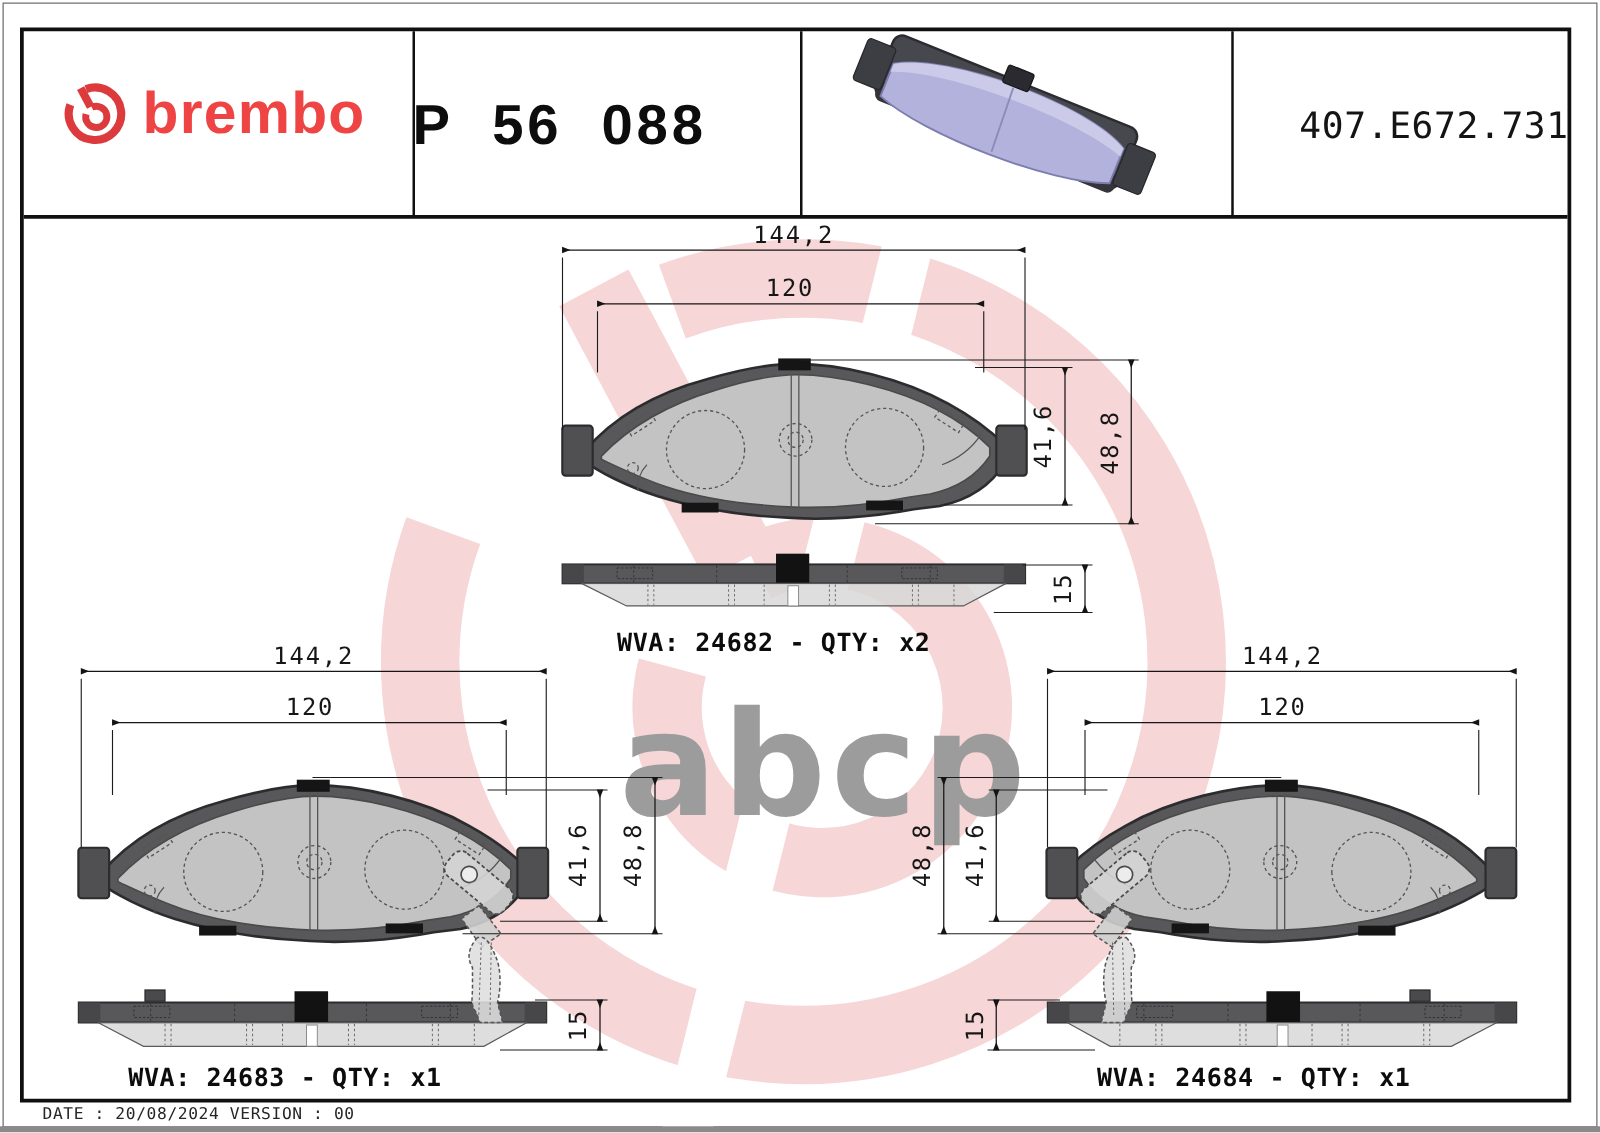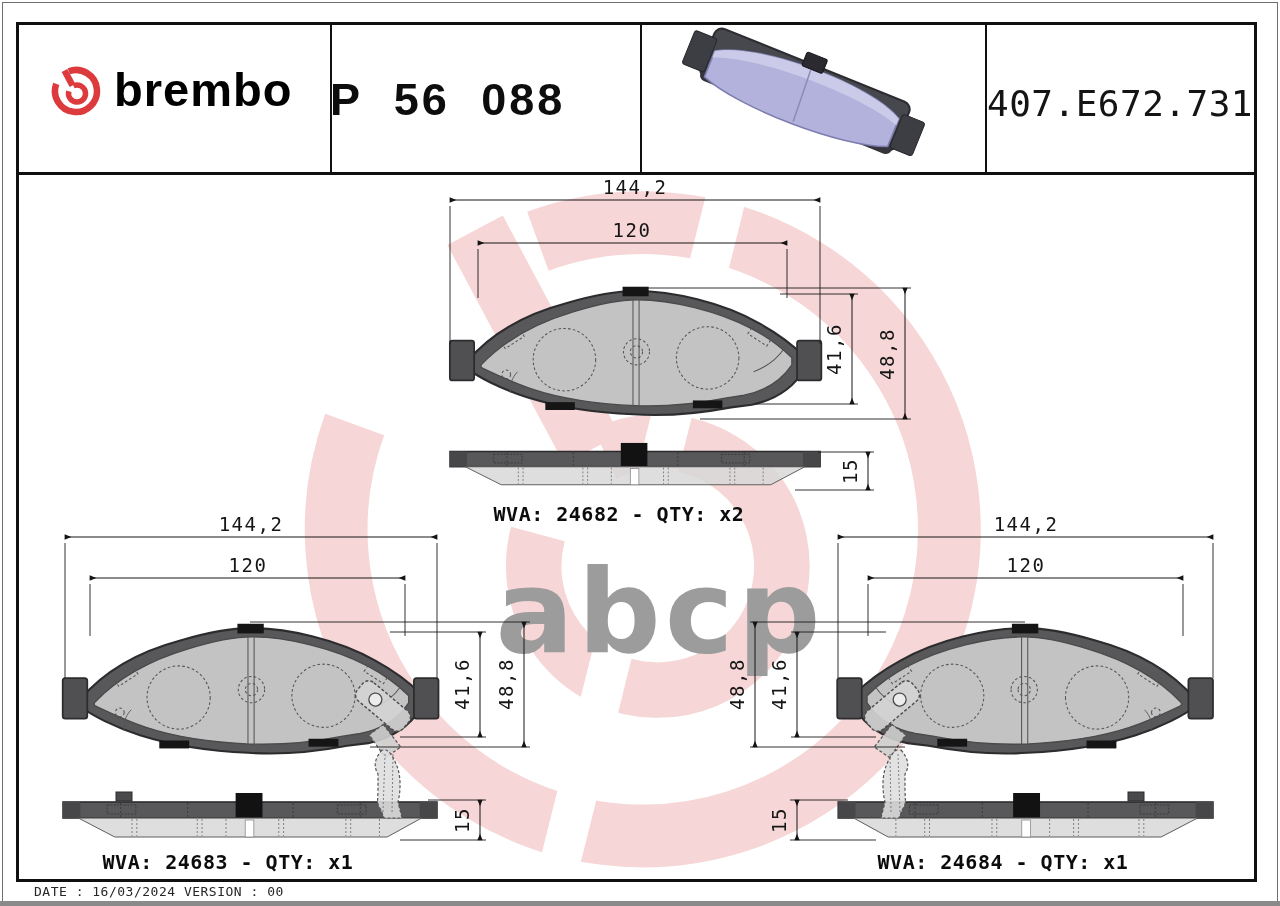--- a/index.html
+++ b/index.html
@@ -10,26 +10,26 @@
   .main-frame{position:absolute;left:16px;top:22px;width:1235px;height:854px;
         border:3px solid #101010;z-index:2;pointer-events:none;}
   .header-bg{position:absolute;left:19px;top:25px;width:1235px;height:147px;background:#fff;z-index:2;}
   .header-rule{position:absolute;left:19px;top:172px;width:1235px;height:3px;background:#101010;z-index:3;}
   .vdiv{position:absolute;top:25px;height:147px;width:2px;background:#101010;z-index:3;}
   .vdiv.d1{left:330px}.vdiv.d2{left:640px}.vdiv.d3{left:985px}
 
   .logo{position:absolute;left:50px;top:62px;display:flex;align-items:center;z-index:4;}
   .logo .mark{width:52px;height:56px;}
   .wordmark{font-family:"Liberation Sans",sans-serif;font-weight:bold;font-size:47px;
-        color:#000000;letter-spacing:1px;line-height:56px;margin-left:12px;}
+        color:#ef4444;letter-spacing:1px;line-height:56px;margin-left:12px;}
   .partno{position:absolute;left:330px;top:74px;width:310px;z-index:4;
         font-family:"Liberation Sans",sans-serif;font-weight:bold;font-size:45px;color:#0d0d0d;
         letter-spacing:3px;word-spacing:16px;}
-  .refno{position:absolute;left:985px;top:83px;width:270px;text-align:center;z-index:4;
-        font-family:"DejaVu Sans Mono",monospace;font-size:36px;color:#141414;letter-spacing:0.5px;}
+  .refno{position:absolute;left:985px;top:83px;width:270px;text-align:right;z-index:4;
+        font-family:"DejaVu Sans Mono",monospace;font-size:29px;color:#141414;letter-spacing:0.5px;}
   .pad3d{position:absolute;left:680px;top:12px;width:250px;height:155px;z-index:5;}
 
   .art{position:absolute;left:0;top:0;width:1280px;height:906px;z-index:1;}
 
   .dl{stroke:#161616;stroke-width:1;}
   .xl{stroke:#1c1c1c;stroke-width:0.9;}
   .dim{font-family:"DejaVu Sans Mono",monospace;font-size:19px;fill:#161616;letter-spacing:1.5px;}
   .wva{font-family:"DejaVu Sans Mono",monospace;font-size:20px;font-weight:bold;fill:#0c0c0c;letter-spacing:0.5px;}
   .wmtext{font-family:"DejaVu Sans",sans-serif;font-size:116px;font-weight:bold;fill:#9c9c9c;letter-spacing:4px;}
   .dash{fill:none;stroke:#555;stroke-width:1.2;stroke-dasharray:3 2.6;}
@@ -258,16 +258,16 @@
       <rect x="100" y="-14" width="24" height="36" rx="3" fill="#3d3d44" stroke="#26262b"></rect>
       <path d="M-98,-2 C-60,-26 60,-30 98,-8 L98,22 C55,40 -55,42 -98,26 Z" fill="#b2b2dc" stroke="#7d7daf" stroke-width="1.5"></path>
       <path d="M-98,-2 C-60,-26 60,-30 98,-8 L98,-1 C55,-16 -55,-14 -98,5 Z" fill="#cdcdea" opacity="0.9"></path>
       <line x1="-2" y1="-20" x2="1" y2="34" stroke="#8b8bb8" stroke-width="1.5"></line>
       <rect x="-12" y="-36" width="22" height="15" rx="2" fill="#2a2a30" stroke="#17171b"></rect>
     </g>
   </svg>
 
   <div class="refno">407.E672.731</div>
 
-  <div class="footer">DATE : 16/03/2024 VERSION : 00</div>
+  <div class="footer">DATE : 20/08/2024 VERSION : 00</div>
   <div class="bottom-strip"></div>
 
 </div>
 
 </body></html>

